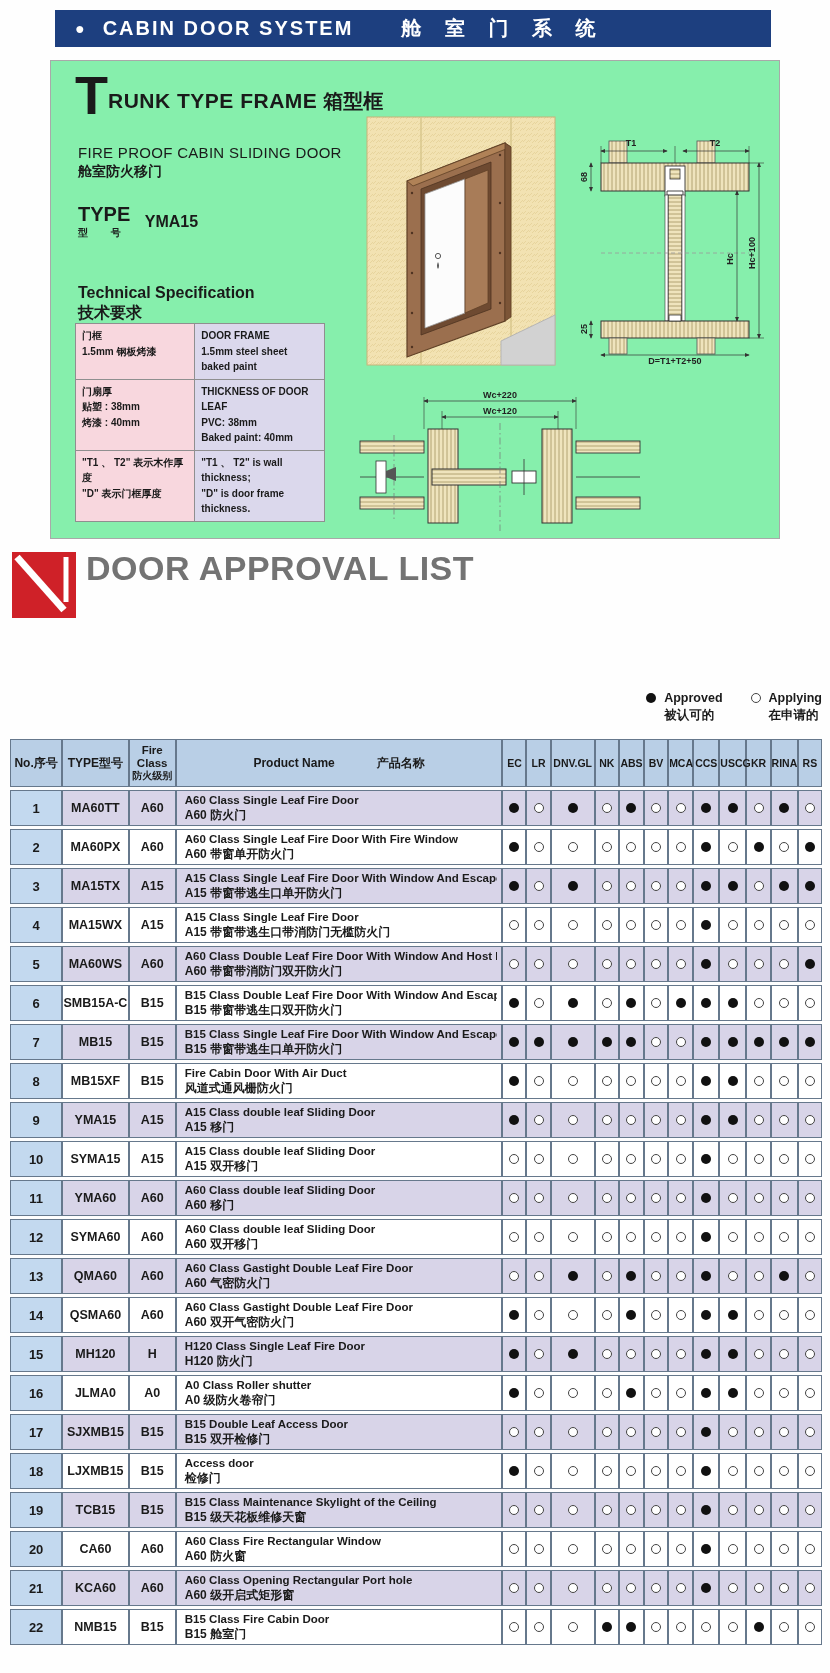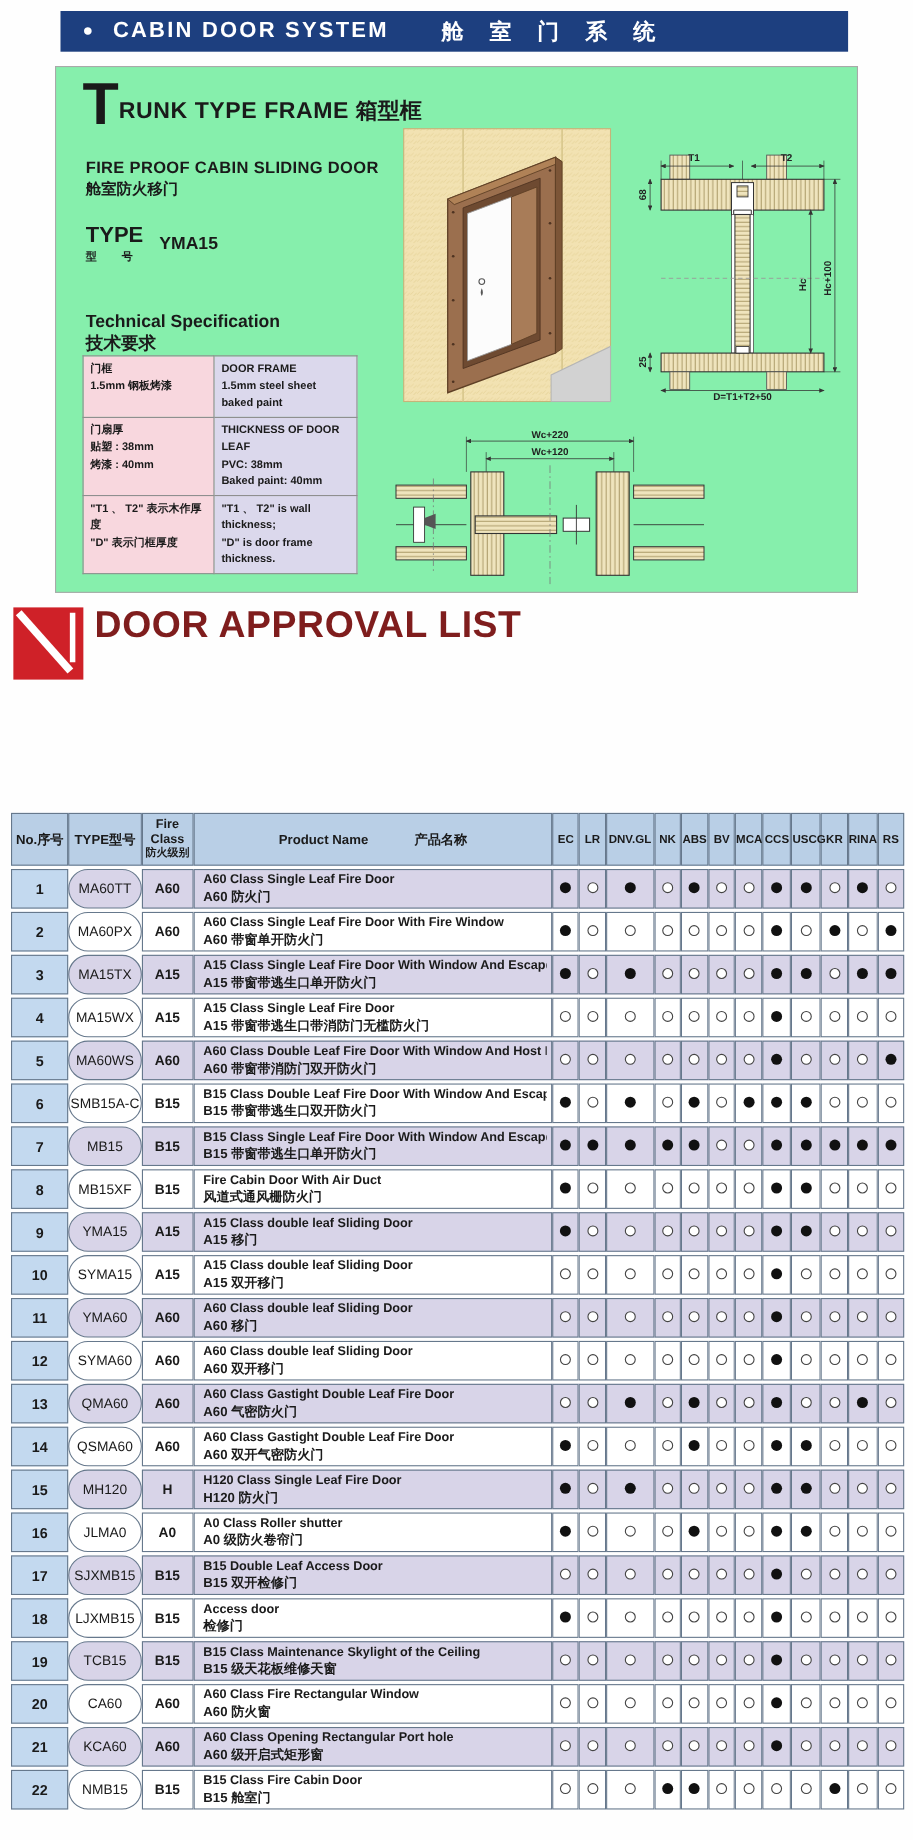--- a/index.html
+++ b/index.html
@@ -11,40 +11,40 @@
   .topbar .bullet{font-size:16px;line-height:1;}
   .topbar .t-en{font-size:20px;font-weight:bold;letter-spacing:2px;}
   .topbar .t-zh{font-size:20px;font-weight:bold;letter-spacing:9px;margin-left:30px;}
 
   
   .mainbox{position:absolute;left:50px;top:60px;width:728px;height:477px;border:1px solid #a9a9a9;background:#86efac;}
   .trunk-title{position:absolute;left:24px;top:10px;}
   .trunk-title .bigT{font-size:54px;font-weight:bold;line-height:0.9;vertical-align:-6px;}
   .trunk-title .rest{font-size:21px;font-weight:bold;letter-spacing:0.5px;}
   .trunk-title .zh{font-size:20px;font-weight:bold;margin-left:6px;}
-  .subtitle-en{position:absolute;left:27px;top:83px;font-size:15px;font-weight:bold;letter-spacing:0.3px;}
+  .subtitle-en{position:absolute;left:27px;top:83px;font-size:15px;font-weight:normal;letter-spacing:0.3px;}
   .subtitle-zh{position:absolute;left:27px;top:102px;font-size:14px;font-weight:bold;}
   .type-block{position:absolute;left:27px;top:142px;display:flex;align-items:center;gap:14px;}
   .type-labels div:first-child{font-size:20px;font-weight:bold;}
   .type-labels div:last-child{font-size:10px;font-weight:bold;letter-spacing:10px;}
   .type-value{font-size:16px;font-weight:bold;}
   .spec-title{position:absolute;left:27px;top:222px;font-size:16px;font-weight:bold;line-height:1.25;}
   .spec-table{position:absolute;left:24px;top:262px;width:250px;border-collapse:collapse;}
   .spec-table td{border:1px solid #8f8f8f;font-size:10px;font-weight:bold;line-height:1.55;padding:4px 6px;vertical-align:top;}
   .spec-table td.zh{background:#f8d7de;width:118px;}
   .spec-table td.en{background:#dbd8ec;width:126px;}
 
   .illustration{position:absolute;left:310px;top:52px;}
   .diagram1{position:absolute;left:528px;top:72px;}
   .diagram2{position:absolute;left:303px;top:328px;}
   .dimtext{font-size:9px;font-weight:bold;fill:#222;font-family:"Liberation Sans",sans-serif;}
 
   
   .logo{position:absolute;left:12px;top:552px;}
-  .app-title{position:absolute;left:86px;top:549px;font-size:34px;font-weight:bold;color:#7f1d1d;letter-spacing:0.5px;}
+  .app-title{position:absolute;left:86px;top:549px;font-size:34px;font-weight:bold;color:#737373;letter-spacing:0.5px;}
   .app-sub{position:absolute;left:88px;top:590px;font-size:29px;font-weight:bold;color:#cf2128;letter-spacing:4px;}
 
   
   .legend{position:absolute;right:8px;top:690px;display:flex;gap:28px;}
   .legend .item{display:flex;gap:8px;align-items:flex-start;}
   .legend .txt{font-size:12.5px;font-weight:bold;line-height:1.35;}
   .dot{display:inline-block;width:10px;height:10px;border-radius:50%;background:#111;}
   .ring{display:inline-block;width:8px;height:8px;border-radius:50%;background:#fff;border:1.4px solid #444;box-sizing:content-box;}
   .legend .sym{margin-top:3px;}
 
@@ -53,21 +53,21 @@
   .approval-table th,.approval-table td{border:1px solid #66788c;box-sizing:border-box;}
   .approval-table thead th{background:#b9cfe6;height:48px;font-size:12px;font-weight:bold;text-align:center;vertical-align:middle;padding:0;}
   .approval-table thead .h-fire{font-size:11.5px;line-height:1.15;}
   .approval-table thead .h-fire .fzh{font-size:10px;}
   .approval-table thead .h-soc{font-size:10.5px;}
   .h-product .gap{display:inline-block;width:42px;}
   .approval-table td{height:36px;text-align:center;vertical-align:middle;padding:0;}
   tr.odd td{background:#d8d4e8;}
   tr.even td{background:#ffffff;}
   .approval-table td.c-no{background:#c3d9ef !important;font-size:13px;font-weight:bold;}
-  td.c-type{font-size:12.5px;font-weight:normal;border-radius:18px;}
+  td.c-type{font-size:12.5px;font-weight:bold;}
   td.c-fire{font-size:12.5px;font-weight:bold;}
   td.c-name{text-align:left;padding:2px 4px 2px 8px;}
   .pn-en{font-size:11.5px;font-weight:bold;line-height:1.25;white-space:nowrap;overflow:hidden;}
   .pn-zh{font-size:12px;font-weight:bold;line-height:1.25;}
 </style>
 </head>
 <body>
 
 <div id="page">
 
@@ -257,20 +257,36 @@
 
   <div class="logo">
     <svg width="64" height="66" viewBox="0 0 64 66">
       <rect x="0" y="0" width="64" height="66" fill="#cf2128"></rect>
       <line x1="5" y1="5" x2="52" y2="58" stroke="#ffffff" stroke-width="7"></line>
       <line x1="54" y1="5" x2="54" y2="50" stroke="#ffffff" stroke-width="5"></line>
     </svg>
   </div>
   <div class="app-title">DOOR APPROVAL LIST</div>
 
+  <div class="legend">
+    <div class="item">
+      <span class="sym dot"></span>
+      <div class="txt">
+        <div>Approved</div>
+        <div>被认可的</div>
+      </div>
+    </div>
+    <div class="item">
+      <span class="sym ring"></span>
+      <div class="txt">
+        <div>Applying</div>
+        <div>在申请的</div>
+      </div>
+    </div>
+  </div>
 
   <table class="approval-table">
     <colgroup>
       <col style="width:52px">
         <col style="width:66px">
         <col style="width:47px">
         <col style="width:325px">
       <col style="width:24px">
         <col style="width:24px">
         <col style="width:44px">

